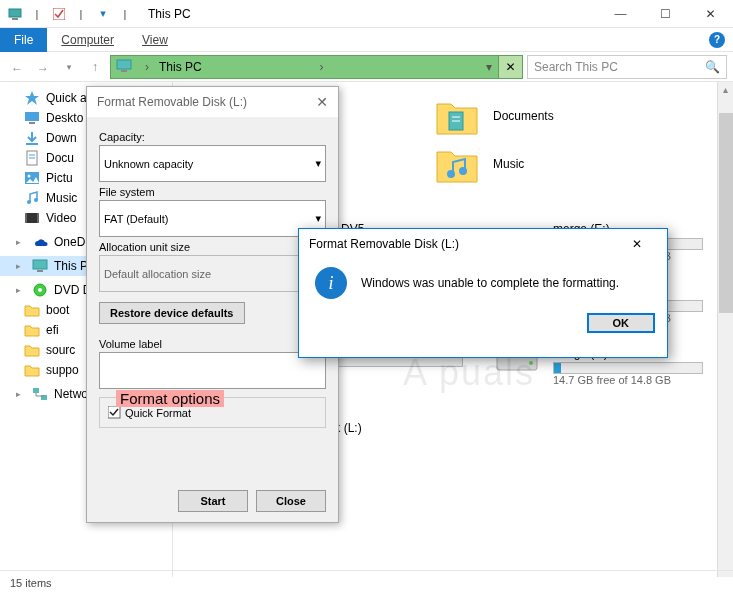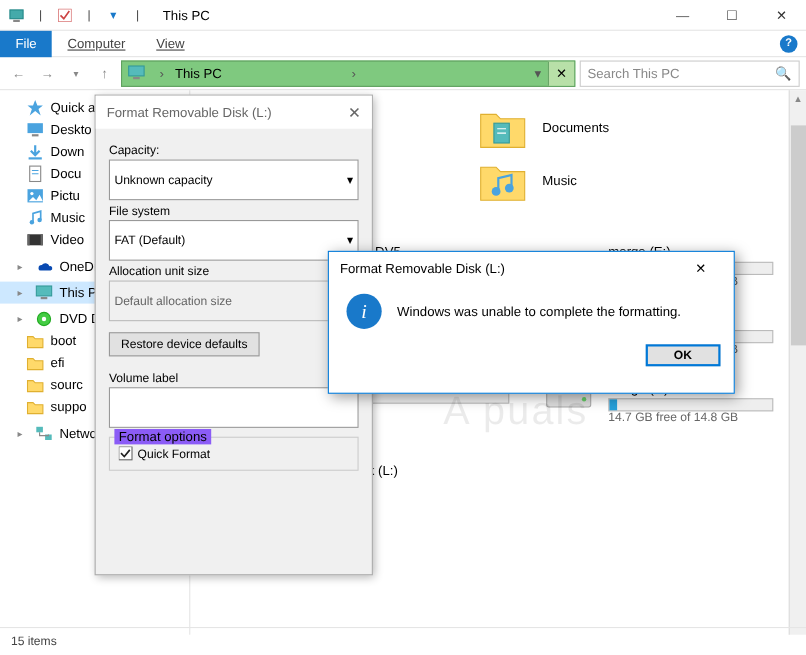--- a/index.html
+++ b/index.html
@@ -50,23 +50,23 @@
 
 
 .format-dialog { position: absolute; left: 86px; top: 86px; width: 253px; height: 437px; background: #f0f0f0; border: 1px solid #aaa; box-shadow: 2px 2px 8px rgba(0,0,0,0.3); display: flex; flex-direction: column; }
 .fd-title { height: 30px; background: #fff; display: flex; align-items: center; padding: 0 10px; color: #666; }
 .fd-close { margin-left: auto; font-size: 14px; color: #666; }
 .fd-body { padding: 10px 12px; flex: 1; }
 .fd-label { font-size: 11px; margin-top: 4px; margin-bottom: 2px; }
 .fd-select, .fd-input { width: 100%; height: 37px; border: 1px solid #999; background: #fff; font-size: 11px; padding: 0 4px; display: flex; align-items: center; justify-content: space-between; }
 .fd-input { background: #fff; }
 .fd-readonly { background: #f0f0f0; border: 1px solid #bbb; color: #666; }
-.fd-btn { border: 1px solid #999; background: #e1e1e1; padding: 4px 10px; font-size: 11px; }
+.fd-btn { border: 1px solid #999; background: #e1e1e1; padding: 4px 10px; font-size: 11px; font-weight: bold; }
 .fd-group { border: 1px solid #ccc; padding: 8px; margin-top: 8px; position: relative; }
-.fd-group-title { position: absolute; top: -8px; left: 4px; background: #8b5cf6; padding: 0 4px; font-size: 12px; }
+.fd-group-title { position: absolute; top: -8px; left: 16px; background: #fca5a5; padding: 0 4px; font-size: 15px; }
 .fd-check { display: flex; align-items: center; gap: 4px; font-size: 11px; }
 .fd-footer { display: flex; justify-content: flex-end; gap: 8px; padding: 10px 12px; }
 
 
 .error-dialog { position: absolute; left: 298px; top: 228px; width: 370px; height: 130px; background: #fff; border: 1px solid #0078d7; box-shadow: 3px 3px 12px rgba(0,0,0,0.4); }
 .ed-title { height: 30px; display: flex; align-items: center; padding: 0 10px; }
 .ed-close { margin-left: auto; width: 40px; height: 28px; display: flex; align-items: center; justify-content: center; }
 .ed-body { display: flex; align-items: center; padding: 8px 16px; gap: 14px; }
 .ed-icon { width: 32px; height: 32px; border-radius: 50%; background: #1979ca; color: #fff; display: flex; align-items: center; justify-content: center; font-size: 18px; font-style: italic; font-family: Georgia, serif; }
 .ed-footer { display: flex; justify-content: flex-end; padding: 6px 12px 10px; }
@@ -466,20 +466,24 @@
       <div class="fd-group-title">Format options</div>
       <label class="fd-check">
         <svg width="13" height="13">
             <rect x="0" y="0" width="12" height="12" fill="#fff" stroke="#666"></rect>
             <path d="M2 6 L5 9 L10 3" stroke="#222" fill="none" stroke-width="1.5"></path>
           </svg>
         <span>Quick Format</span>
       </label>
     </div>
   </div>
+  <div class="fd-footer">
+    <button class="fd-btn" style="width:70px">Start</button>
+    <button class="fd-btn" style="width:70px">Close</button>
+  </div>
 </div>
 
 <div class="error-dialog">
   <div class="ed-title">
     <span>Format Removable Disk (L:)</span>
     <div class="ed-close">✕</div>
   </div>
   <div class="ed-body">
     <div class="ed-icon">i</div>
     <div>Windows was unable to complete the formatting.</div>

